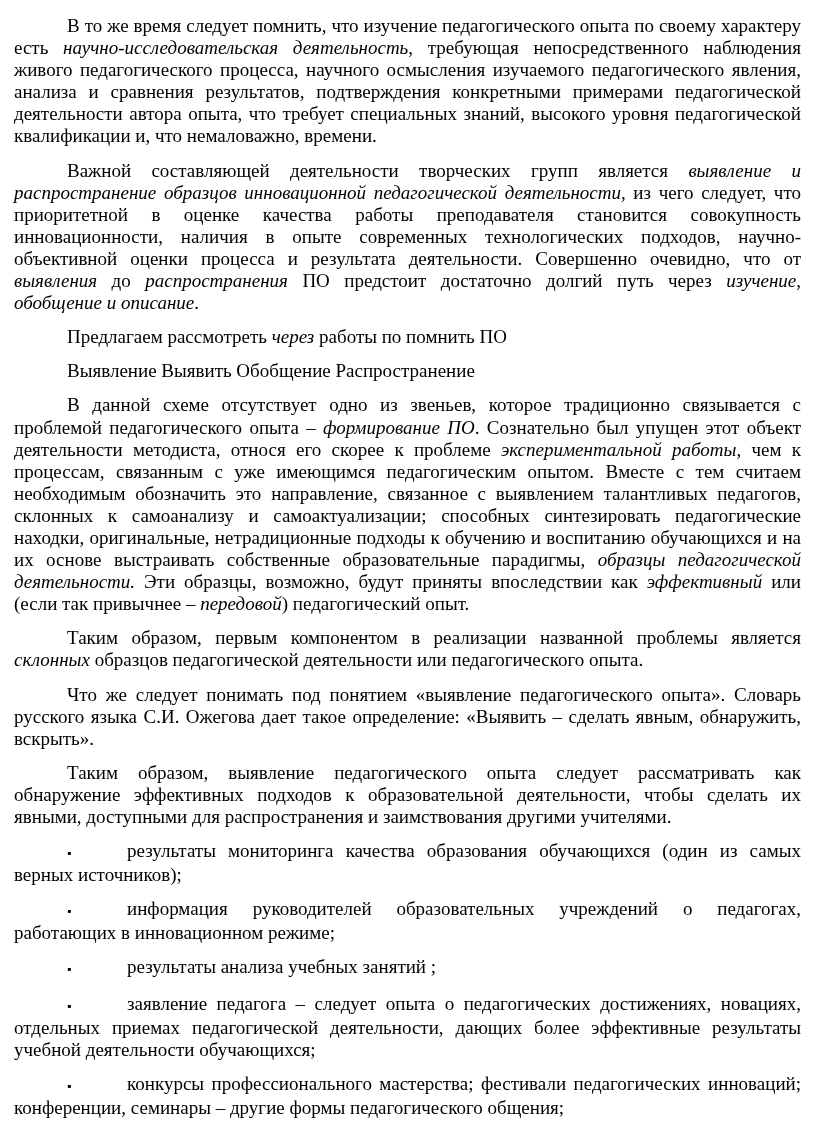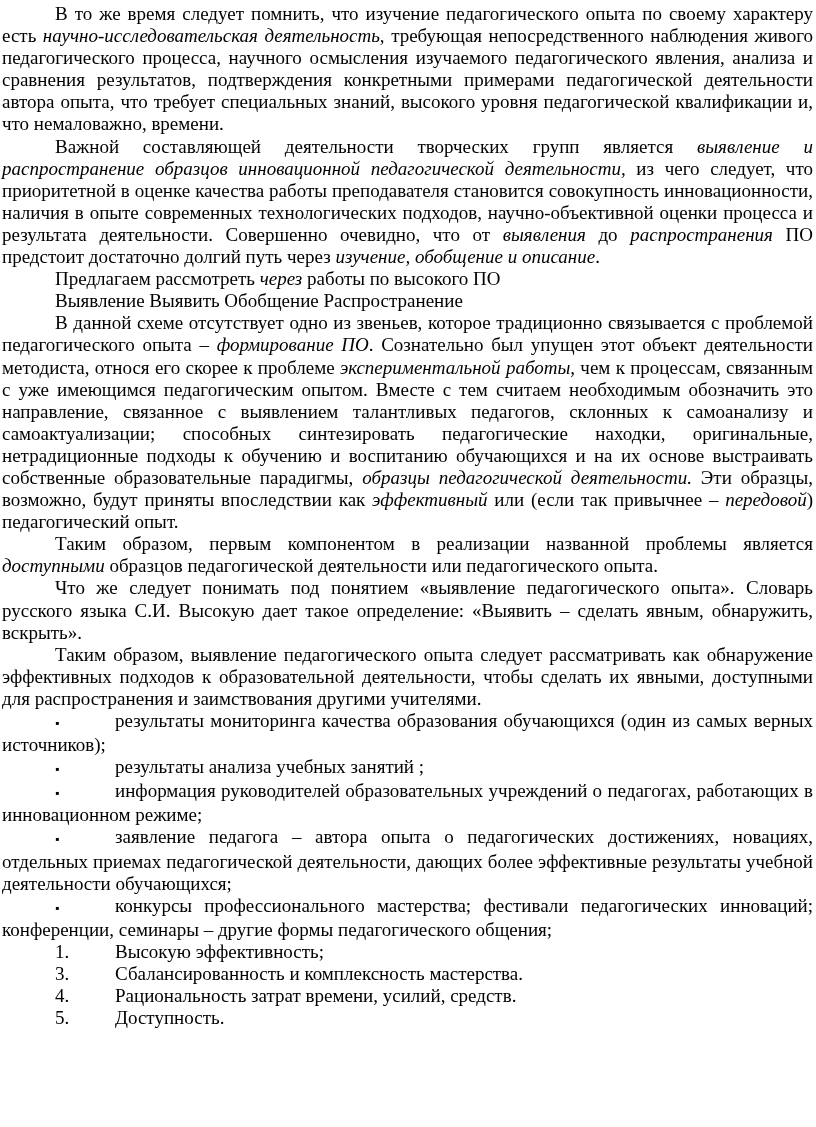--- a/index.html
+++ b/index.html
@@ -12,21 +12,21 @@
     height: 1127px;
     box-sizing: border-box;
     padding: 3px 3px 0 2px;
     font-family: "Liberation Serif", "DejaVu Serif", serif;
     font-size: 19px;
     line-height: 22.1px;
     color: #000000;
     overflow: hidden;
   }
   p.para {
-    margin: 0;
+    margin: 12px;
     text-align: justify;
     text-indent: 53px;
   }
   p.para .marker {
     display: inline-block;
     width: 60px;
     text-indent: 0;
   }
   p.bullet .marker {
     font-size: 12px;
@@ -35,29 +35,29 @@
     font-style: italic;
   }
 </style>
 </head>
 <body>
 
 <div class="page">
   <div>
       <p class="para text"><span>В то же время следует помнить, что изучение педагогического опыта по своему характеру есть </span><span class="it">научно-исследовательская деятельность</span><span>, требующая непосредственного наблюдения живого педагогического процесса, научного осмысления изучаемого педагогического явления, анализа и сравнения результатов, подтверждения конкретными примерами педагогической деятельности автора опыта, что требует специальных знаний, высокого уровня педагогической квалификации и, что немаловажно, времени.</span></p>
       <p class="para text"><span>Важной составляющей деятельности творческих групп является </span><span class="it">выявление и распространение образцов инновационной педагогической деятельности,</span><span> из чего следует, что приоритетной в оценке качества работы преподавателя становится совокупность инновационности, наличия в опыте современных технологических подходов, научно-объективной оценки процесса и результата деятельности. Совершенно очевидно, что от </span><span class="it">выявления</span><span> до </span><span class="it">распространения</span><span> ПО предстоит достаточно долгий путь через </span><span class="it">изучение, обобщение и описание</span><span>.</span></p>
-      <p class="para text"><span>Предлагаем рассмотреть </span><span class="it">через</span><span> работы по высокого ПО</span></p>
+      <p class="para text"><span>Предлагаем рассмотреть </span><span class="it">через</span><span> работы по помнить ПО</span></p>
       <p class="para text"><span>Выявление Выявить Обобщение Распространение</span></p>
       <p class="para text"><span>В данной схеме отсутствует одно из звеньев, которое традиционно связывается с проблемой педагогического опыта – </span><span class="it">формирование ПО</span><span>. Сознательно был упущен этот объект деятельности методиста, относя его скорее к проблеме </span><span class="it">экспериментальной работы</span><span>, чем к процессам, связанным с уже имеющимся педагогическим опытом. Вместе с тем считаем необходимым обозначить это направление, связанное с выявлением талантливых педагогов, склонных к самоанализу и самоактуализации; способных синтезировать педагогические находки, оригинальные, нетрадиционные подходы к обучению и воспитанию обучающихся и на их основе выстраивать собственные образовательные парадигмы, </span><span class="it">образцы педагогической деятельности.</span><span> Эти образцы, возможно, будут приняты впоследствии как </span><span class="it">эффективный</span><span> или (если так привычнее – </span><span class="it">передовой</span><span>) педагогический опыт.</span></p>
-      <p class="para text"><span>Таким образом, первым компонентом в реализации названной проблемы является </span><span class="it">доступными</span><span> образцов педагогической деятельности или педагогического опыта.</span></p>
-      <p class="para text"><span>Что же следует понимать под понятием «выявление педагогического опыта». Словарь русского языка С.И. Высокую дает такое определение: «Выявить – сделать явным, обнаружить, вскрыть».</span></p>
+      <p class="para text"><span>Таким образом, первым компонентом в реализации названной проблемы является </span><span class="it">склонных</span><span> образцов педагогической деятельности или педагогического опыта.</span></p>
+      <p class="para text"><span>Что же следует понимать под понятием «выявление педагогического опыта». Словарь русского языка С.И. Ожегова дает такое определение: «Выявить – сделать явным, обнаружить, вскрыть».</span></p>
       <p class="para text"><span>Таким образом, выявление педагогического опыта следует рассматривать как обнаружение эффективных подходов к образовательной деятельности, чтобы сделать их явными, доступными для распространения и заимствования другими учителями.</span></p>
       <p class="para bullet"><span class="marker">▪</span><span>результаты мониторинга качества образования обучающихся (один из самых верных источников);</span></p>
+      <p class="para bullet"><span class="marker">▪</span><span>информация руководителей образовательных учреждений о педагогах, работающих в инновационном режиме;</span></p>
       <p class="para bullet"><span class="marker">▪</span><span>результаты анализа учебных занятий ;</span></p>
-      <p class="para bullet"><span class="marker">▪</span><span>информация руководителей образовательных учреждений о педагогах, работающих в инновационном режиме;</span></p>
-      <p class="para bullet"><span class="marker">▪</span><span>заявление педагога – автора опыта о педагогических достижениях, новациях, отдельных приемах педагогической деятельности, дающих более эффективные результаты учебной деятельности обучающихся;</span></p>
+      <p class="para bullet"><span class="marker">▪</span><span>заявление педагога – следует опыта о педагогических достижениях, новациях, отдельных приемах педагогической деятельности, дающих более эффективные результаты учебной деятельности обучающихся;</span></p>
       <p class="para bullet"><span class="marker">▪</span><span>конкурсы профессионального мастерства; фестивали педагогических инноваций; конференции, семинары – другие формы педагогического общения;</span></p>
       <p class="para numbered"><span class="marker">1.</span><span>Высокую эффективность;</span></p>
       <p class="para numbered"><span class="marker">3.</span><span>Сбалансированность и комплексность мастерства.</span></p>
       <p class="para numbered"><span class="marker">4.</span><span>Рациональность затрат времени, усилий, средств.</span></p>
       <p class="para numbered"><span class="marker">5.</span><span>Доступность.</span></p>
     </div>
 </div>
 
 </body></html>

